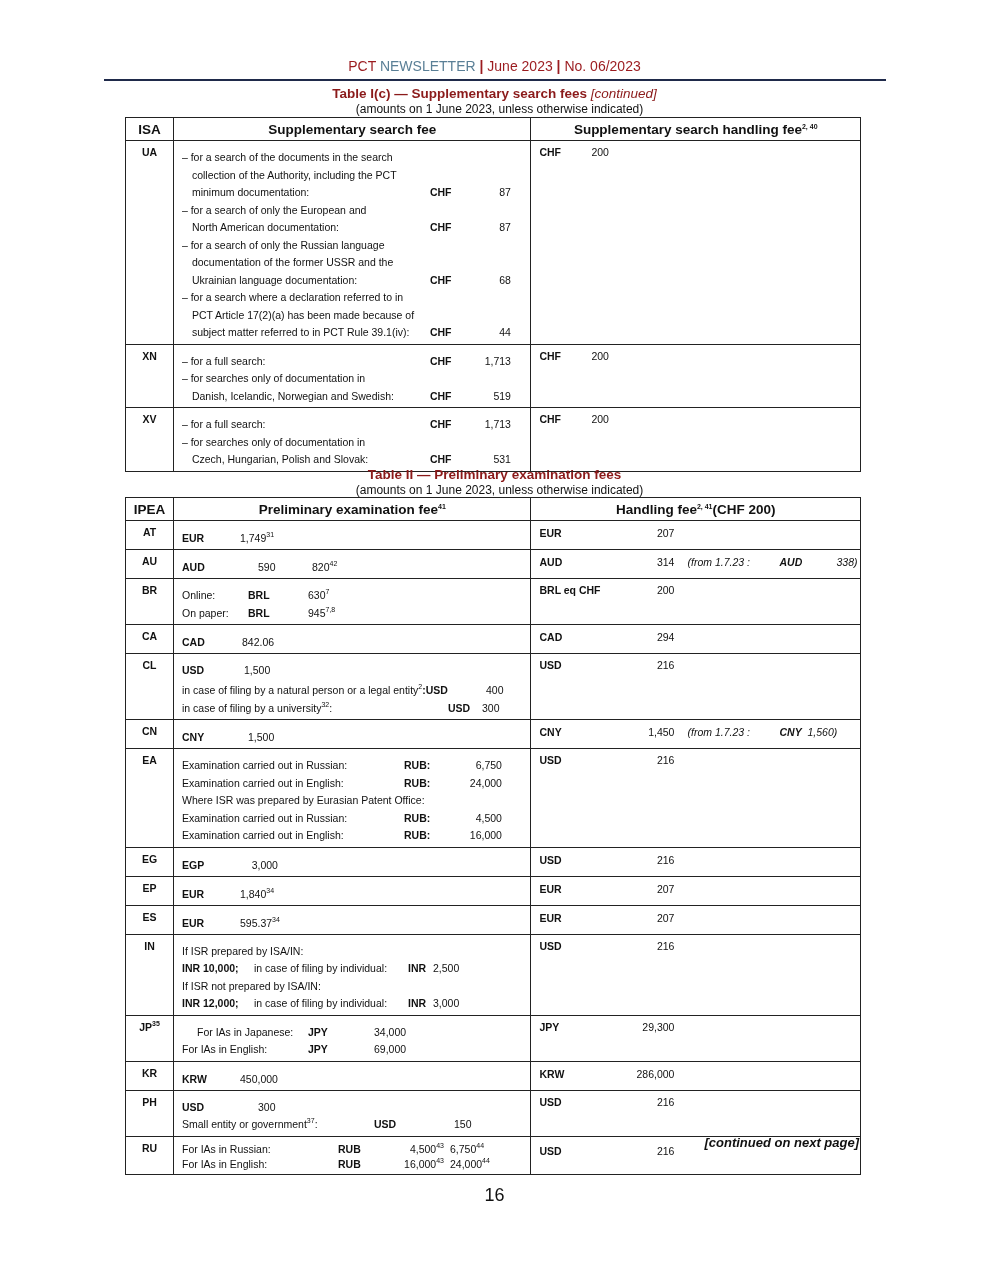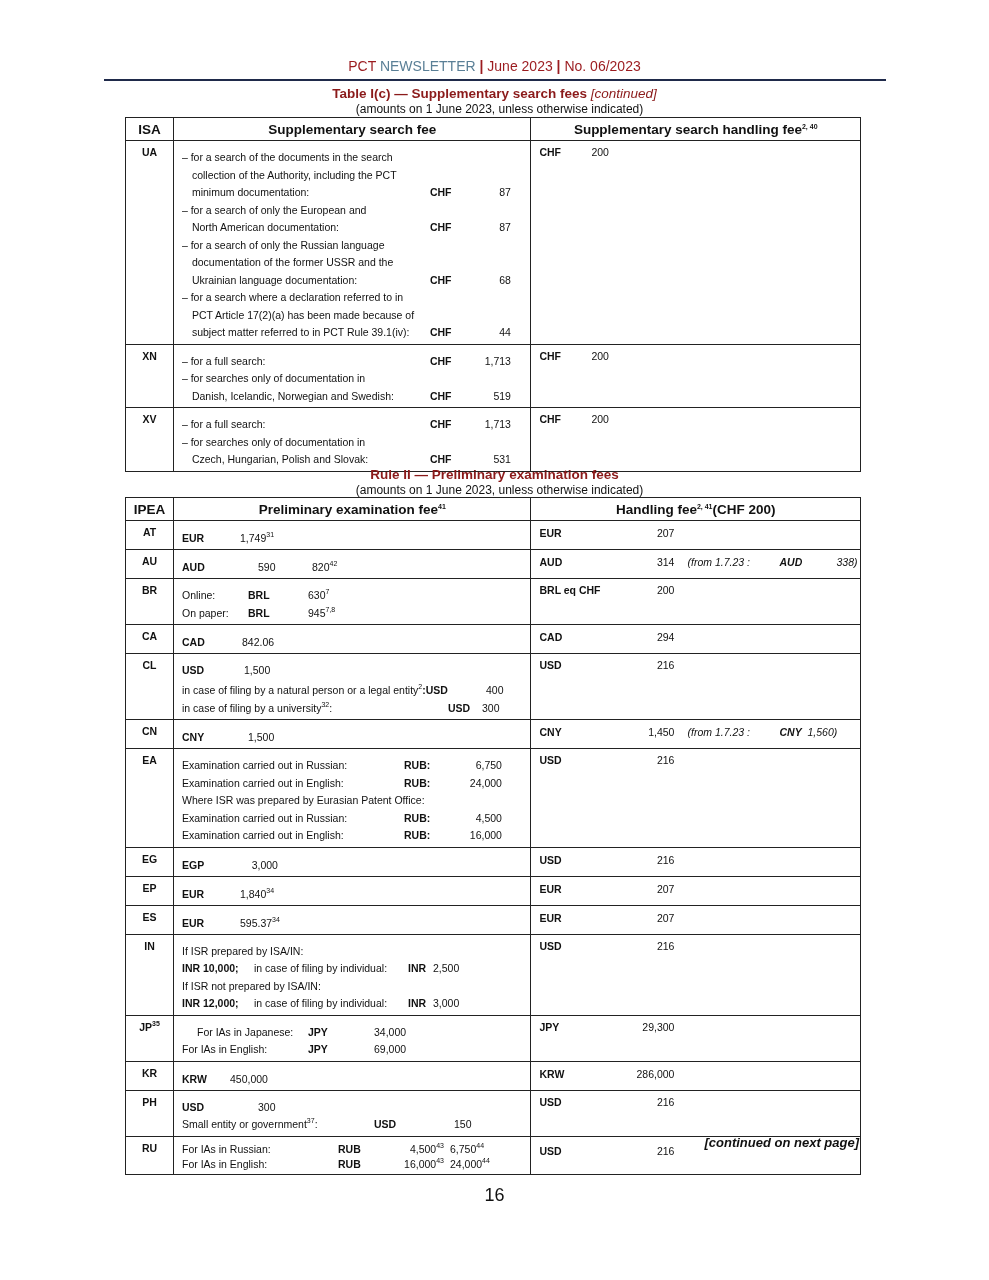--- a/index.html
+++ b/index.html
@@ -158,21 +158,21 @@
     <td class="h-cell">
       <div class="line">
             <span class="b abs" style="left:0">CHF</span>
             <span class="abs" style="left:52px">200</span>
           </div>
     </td>
   </tr>
 </tbody>
   </table>
 
-<div class="table-title" style="top:467px;">Rule II — Preliminary examination fees</div>
+<div class="table-title" style="top:467px;">Table II — Preliminary examination fees</div>
 <div class="table-sub" style="top:483px;">(amounts on 1 June 2023, unless otherwise indicated)</div>
 
 <table id="t2">
   <colgroup>
       <col style="width:48px">
       <col style="width:358px">
       <col style="width:330px">
     </colgroup>
   <tbody>
       <tr>
@@ -434,21 +434,21 @@
             <span class="abs r" style="left:80px;width:55px">29,300</span>
           </div>
         </td>
   </tr>
 
   <tr class="row-single">
     <td class="code">KR</td>
     <td class="fee-cell">
           <div class="line">
             <span class="b abs" style="left:0">KRW</span>
-            <span class="abs" style="left:48px">450,000</span>
+            <span class="abs" style="left:58px">450,000</span>
           </div>
         </td>
     <td class="h-cell">
           <div class="line">
             <span class="b abs" style="left:0">KRW</span>
             <span class="abs r" style="left:80px;width:55px">286,000</span>
           </div>
         </td>
   </tr>
 

